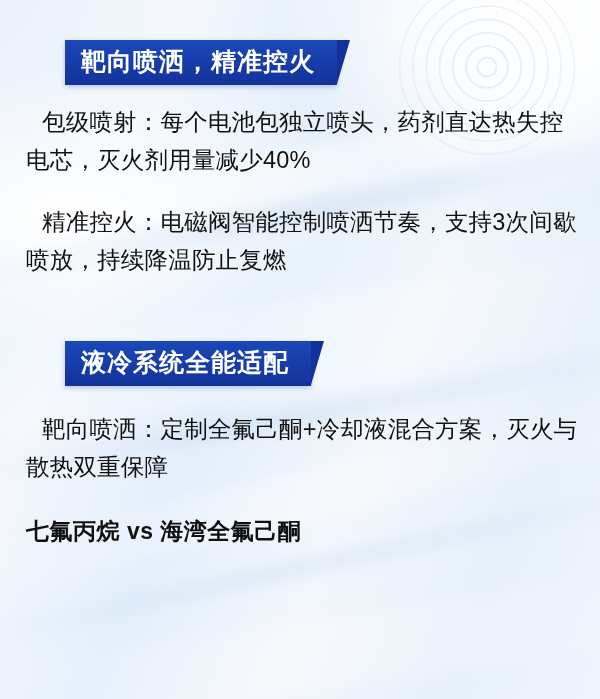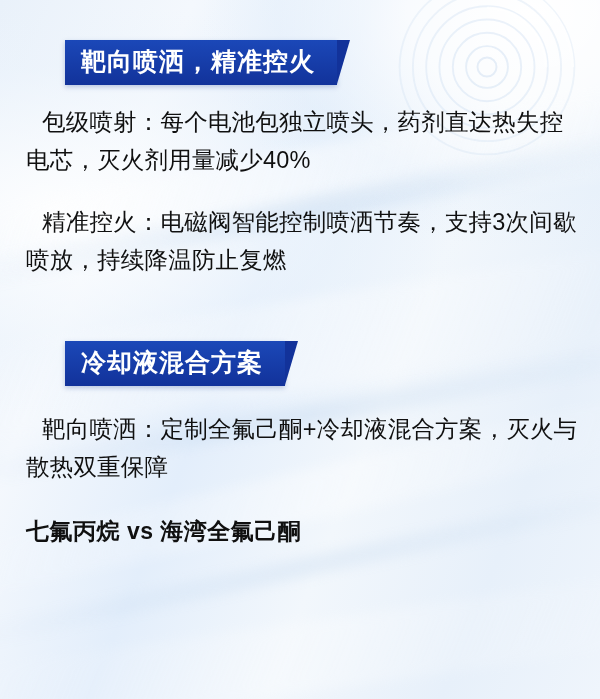--- a/index.html
+++ b/index.html
@@ -144,21 +144,21 @@
       <p class="para">
         <span class="lead">包级喷射：</span><span>每个电池包独立喷头，药剂直达热失控电芯，灭火剂用量减少40%</span>
       </p>
       <p class="para second">
         <span class="lead">精准控火：</span><span>电磁阀智能控制喷洒节奏，支持3次间歇喷放，持续降温防止复燃</span>
       </p>
     </div>
 
     <div class="sec2">
       <div class="ribbon-wrap">
-        <h2 class="ribbon">冷却液混合方案</h2>
+        <h2 class="ribbon">液冷系统全能适配</h2>
       </div>
       <p class="para second">
         <span class="lead">靶向喷洒：</span><span>定制全氟己酮+冷却液混合方案，灭火与散热双重保障</span>
       </p>
     </div>
 
     <div class="footer-line">七氟丙烷 vs 海湾全氟己酮</div>
 
   </div>
 </div>

